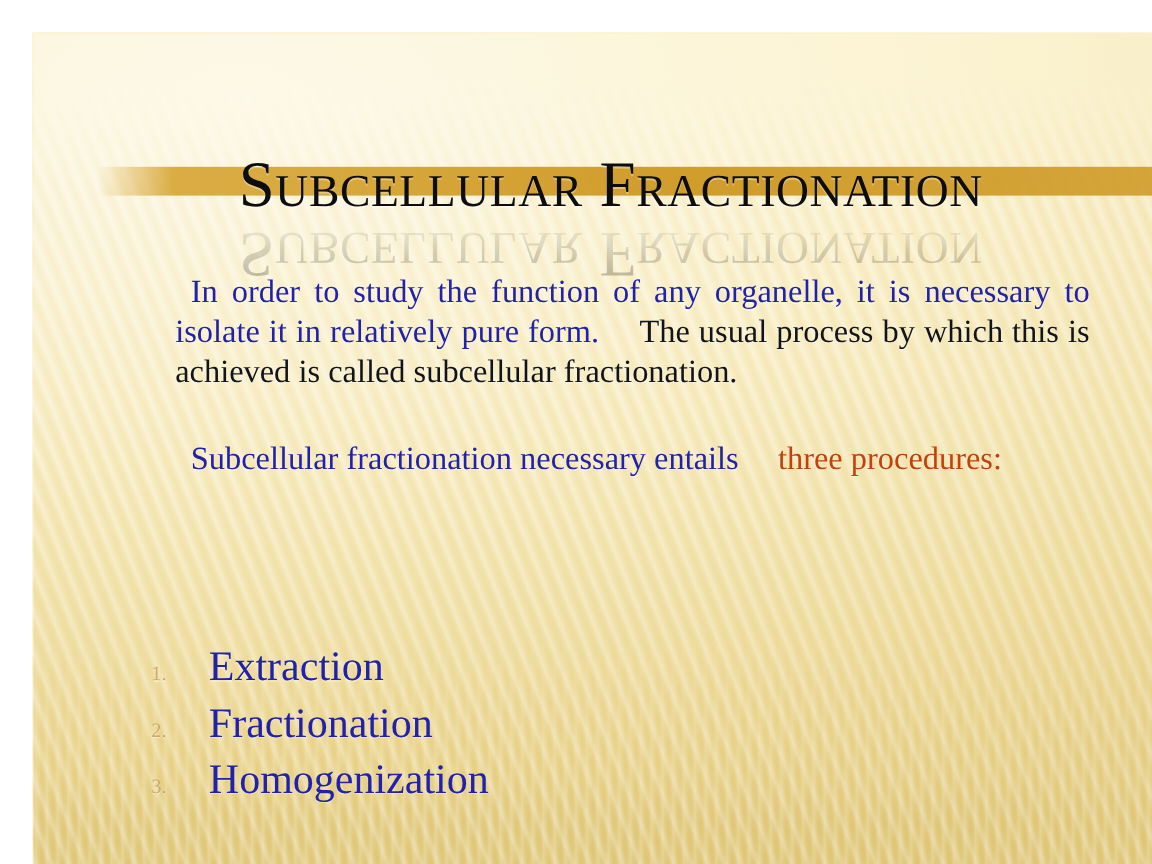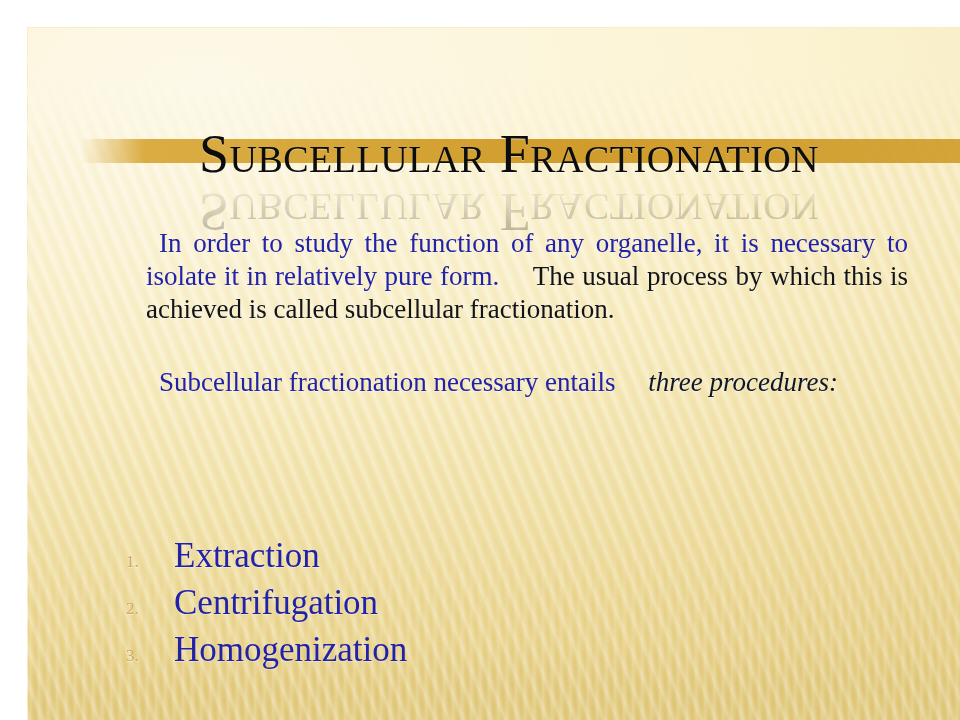--- a/index.html
+++ b/index.html
@@ -131,21 +131,21 @@
     line-height:33px;
     text-align:justify;
     text-justify:inter-word;
     margin-bottom:16px;
     text-shadow:0 1px 0 rgba(255,255,255,0.30);
   }
   .para:last-of-type { margin-bottom:0; }
 
   .seg-blue  { color:#2222a8; }
   .seg-dark  { color:#131419; }
-  .seg-red   { color:#0f172a;font-style:italic; }
+  .seg-red   { color:#c2410c; }
 
   
   #proc-list {
     position:absolute; left:60px; top:470px; width:840px;
     list-style:none;
   }
   #proc-list li {
     position:relative;
     height:46px;
     display:flex;
@@ -195,21 +195,21 @@
 
   </div>
 
   <ol id="proc-list">
     <li>
       <span class="li-num">1.</span>
       <span class="li-text">Extraction</span>
     </li>
     <li>
       <span class="li-num">2.</span>
-      <span class="li-text">Centrifugation</span>
+      <span class="li-text">Fractionation</span>
     </li>
     <li>
       <span class="li-num">3.</span>
       <span class="li-text">Homogenization</span>
     </li>
   </ol>
 
 </div>
 
 </body></html>

